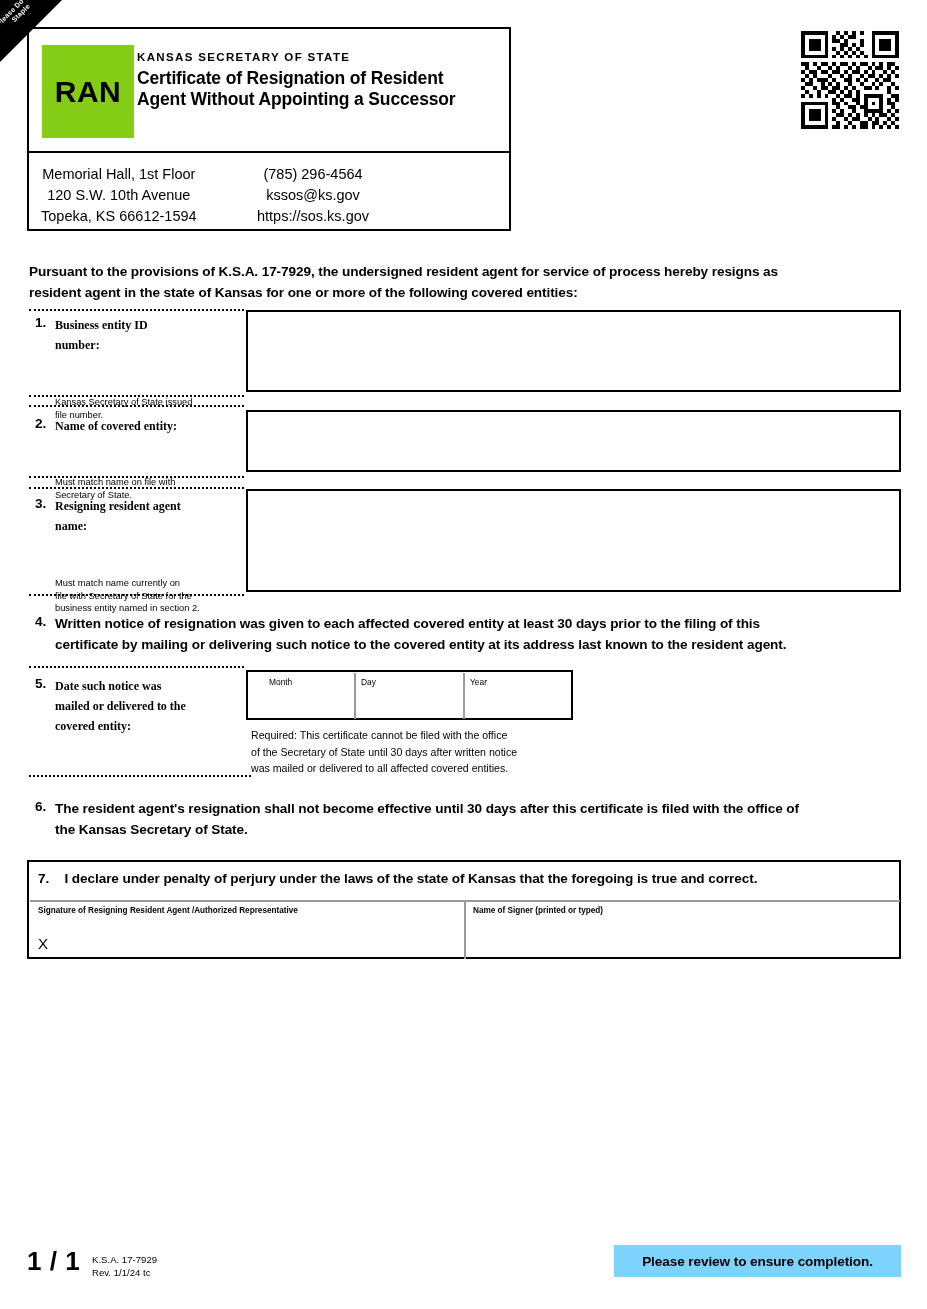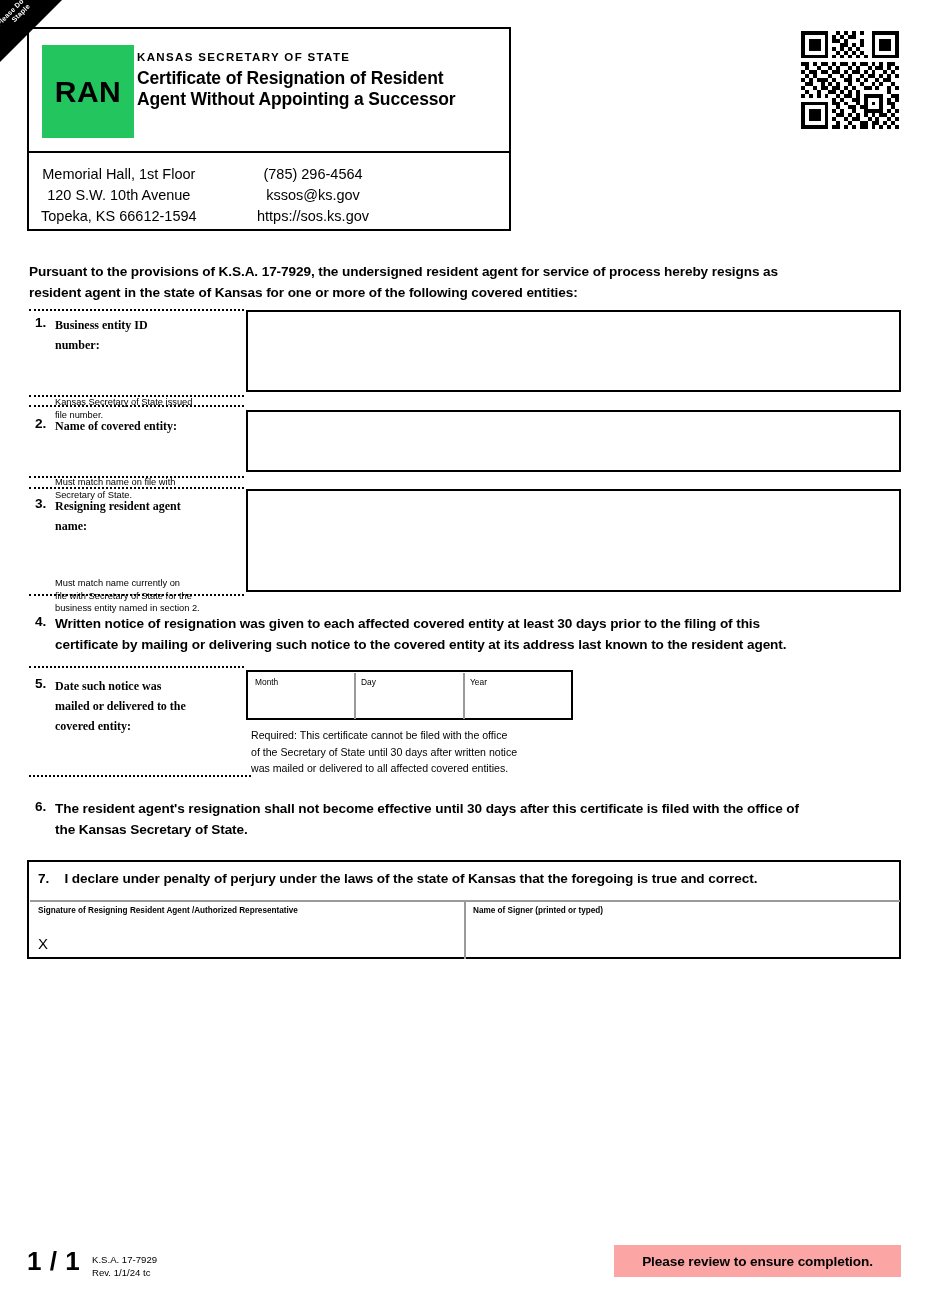--- a/index.html
+++ b/index.html
@@ -56,21 +56,21 @@
     height: 126px;
     border: 2px solid #000000;
     box-sizing: border-box;
   }
   #ran-badge {
     position: absolute;
     left: 13px;
     top: 16px;
     width: 92px;
     height: 93px;
-    background: #22c55e;
+    background: #84cc16;
     display: flex;
     align-items: center;
     justify-content: center;
     font-size: 30px;
     font-weight: bold;
     letter-spacing: 0.5px;
   }
   #header-text {
     position: absolute;
     left: 108px;
@@ -252,21 +252,21 @@
     top: 1253px;
     font-size: 9.6px;
     line-height: 13px;
   }
   #review-banner {
     position: absolute;
     left: 614px;
     top: 1245px;
     width: 287px;
     height: 32px;
-    background: #fca5a5;
+    background: #7dd3fc;
     display: flex;
     align-items: center;
     justify-content: center;
     font-size: 13.6px;
     font-weight: bold;
     letter-spacing: -0.1px;
   }
 </style>
 </head>
 <body>
@@ -544,21 +544,21 @@
   <div class="sec-num" style="left:35px; top:676px;">5.</div>
   <div class="sec-label" style="left:55px; top:676px; width:195px;">
     <div>Date such notice was</div>
     <div>mailed or delivered to the</div>
     <div>covered entity:</div>
   </div>
 
   <div class="field-box" style="left:246px; top:670px; width:327px; height:50px;">
     <div class="date-divider" style="left:106px; top:1px; height:46px;"></div>
     <div class="date-divider" style="left:215px; top:1px; height:46px;"></div>
-    <div class="date-cap" style="left:7px; top:5px;">Month</div>
+    <div class="date-cap" style="left:21px; top:5px;">Month</div>
     <div class="date-cap" style="left:113px; top:5px;">Day</div>
     <div class="date-cap" style="left:222px; top:5px;">Year</div>
     <div style="position:absolute; left:7px; top:20px; width:95px; height:24px; font-size:13px;"></div>
     <div style="position:absolute; left:113px; top:20px; width:98px; height:24px; font-size:13px;"></div>
     <div style="position:absolute; left:222px; top:20px; width:98px; height:24px; font-size:13px;"></div>
   </div>
 
   <div id="date-note">
     <div>Required: This certificate cannot be filed with the office</div>
     <div>of the Secretary of State until 30 days after written notice</div>

